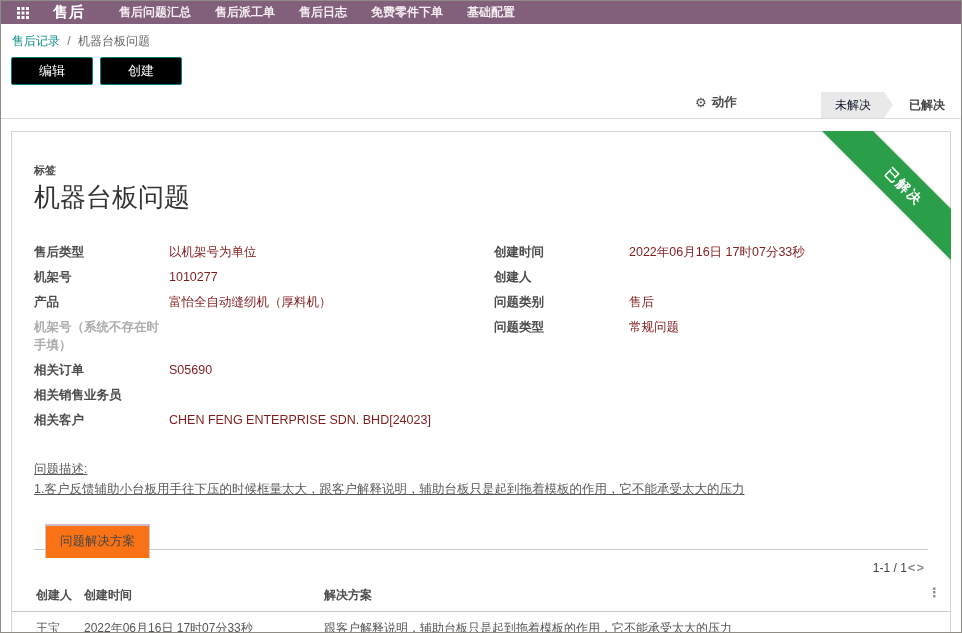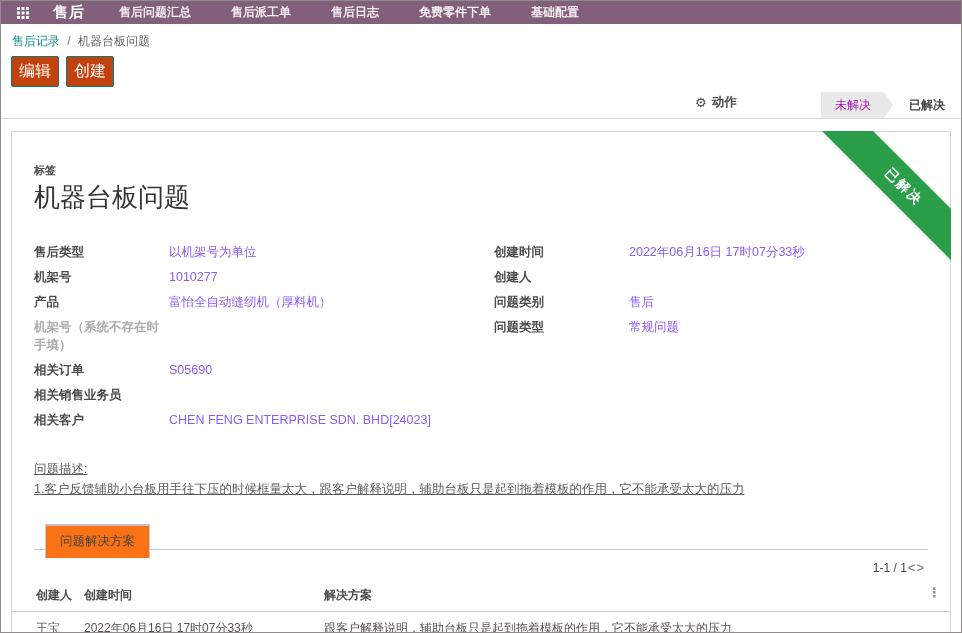--- a/index.html
+++ b/index.html
@@ -20,49 +20,49 @@
     padding:0 12px;
   }
   .apps-icon { position:relative; width:12px; height:12px; margin:0 10px 0 4px; cursor:pointer; }
   .apps-icon .dot {
     position:absolute; width:3px; height:3px; background:#fff;
     box-shadow:4.5px 0 #fff, 9px 0 #fff,
                0 4.5px #fff, 4.5px 4.5px #fff, 9px 4.5px #fff,
                0 9px #fff, 4.5px 9px #fff, 9px 9px #fff;
   }
   .app-name { color:#fff; font-size:15px; font-weight:bold; margin:0 34px 0 14px; letter-spacing:1px; }
-  .nav-menu { display:flex; gap:40px; }
+  .nav-menu { display:flex; gap:24px; }
   .nav-item { color:#f4eef2; font-size:12px; font-weight:bold; cursor:pointer; white-space:nowrap; }
   
   .control-panel { padding:9px 16px 0 10px; position:relative; }
   .breadcrumb { font-size:12px; padding-left:1px; }
   .breadcrumb .bc-link { color:#0d8f8b; cursor:pointer; }
   .breadcrumb .bc-sep { color:#777; margin:0 4px; }
   .breadcrumb .bc-current { color:#666; }
   .btn-row { margin-top:9px; display:flex; align-items:center; height:24px; }
   .btn {
-    background:#c2410c; color:#fff; border:1px solid #02807d;
-    font-size:16px; padding:4px 7px; border-radius:2px; margin-right:7px;
+    background:#000000; color:#fff; border:1px solid #02807d;
+    font-size:13px; padding:4px 27px; border-radius:2px; margin-right:7px;
     cursor:pointer; font-family:inherit;
   }
   .action-menu {
     position:absolute; left:694px; top:70px;
     font-size:12.5px; color:#4c4c4c; cursor:pointer;
     display:flex; align-items:center; gap:5px; font-weight:bold;
   }
   .gear { font-size:13px; }
   
   .status-strip {
     margin-top:9px; height:27px; flex:0 0 auto;
     border-bottom:1px solid #d9d9d9; background:#fff;
     display:flex; justify-content:flex-end; align-items:stretch;
   }
   .state { display:flex; align-items:center; font-size:12px; padding:0 14px; }
   .state.muted {
-    background:#e9e9e9; color:#a21caf;
+    background:#e9e9e9; color:#0f172a;
     clip-path:polygon(0 0, calc(100% - 9px) 0, 100% 50%, calc(100% - 9px) 100%, 0 100%);
     padding-right:22px; cursor:pointer;
   }
   .state.active { color:#454545; font-weight:bold; padding:0 16px; cursor:default; }
   
   .sheet {
     flex:1; margin:12px 10px 0 10px;
     border:1px solid #d4d4d4; border-bottom:none;
     background:#fff; position:relative;
     padding:0 22px;
@@ -76,21 +76,21 @@
     padding:9px 0; letter-spacing:2px;
     box-shadow:0 0 3px rgba(0,0,0,.25);
   }
   .tag-label { padding-top:31px; font-size:11px; font-weight:bold; color:#4c4c4c; }
   .sheet-title { font-size:26px; color:#333; margin-top:2px; font-weight:normal; }
   
   .field-grid { display:grid; grid-template-columns:1fr 1fr; column-gap:26px; margin-top:24px; }
   .fgroup .frow { display:flex; padding:3.5px 0; font-size:12.5px; line-height:18px; }
   .flabel { flex:0 0 135px; font-weight:bold; color:#4c4c4c; padding-right:10px; }
   .flabel.muted { color:#acacac; }
-  .fvalue { color:#8b5cf6; min-height:18px; }
+  .fvalue { color:#7f1d1d; min-height:18px; }
   
   .desc { margin-top:27px; font-size:12.5px; color:#5a5a5a; line-height:20px;text-decoration:underline; }
   
   .notebook { margin-top:15px; border-bottom:1px solid #c9c9c9; padding-left:11px; }
   .tab {
     display:inline-block; position:relative; top:10px;
     border:1px solid #c9c9c9; border-bottom:1px solid #fff;
     border-top:2px solid #cdbcc8;
     background:#f97316; padding:7px 14px 8px;
     font-size:12.5px; color:#444; cursor:pointer;

